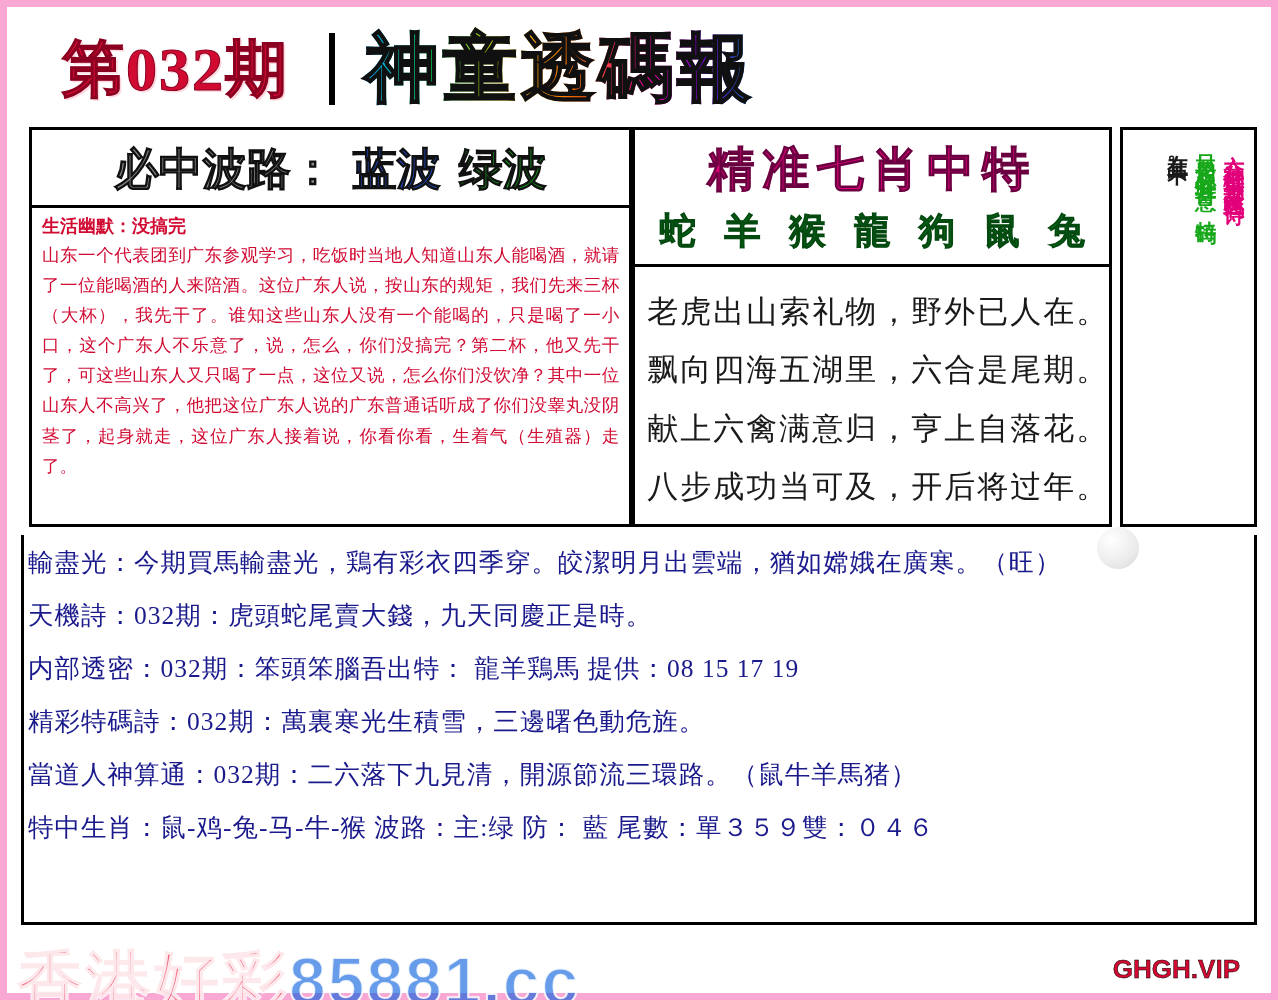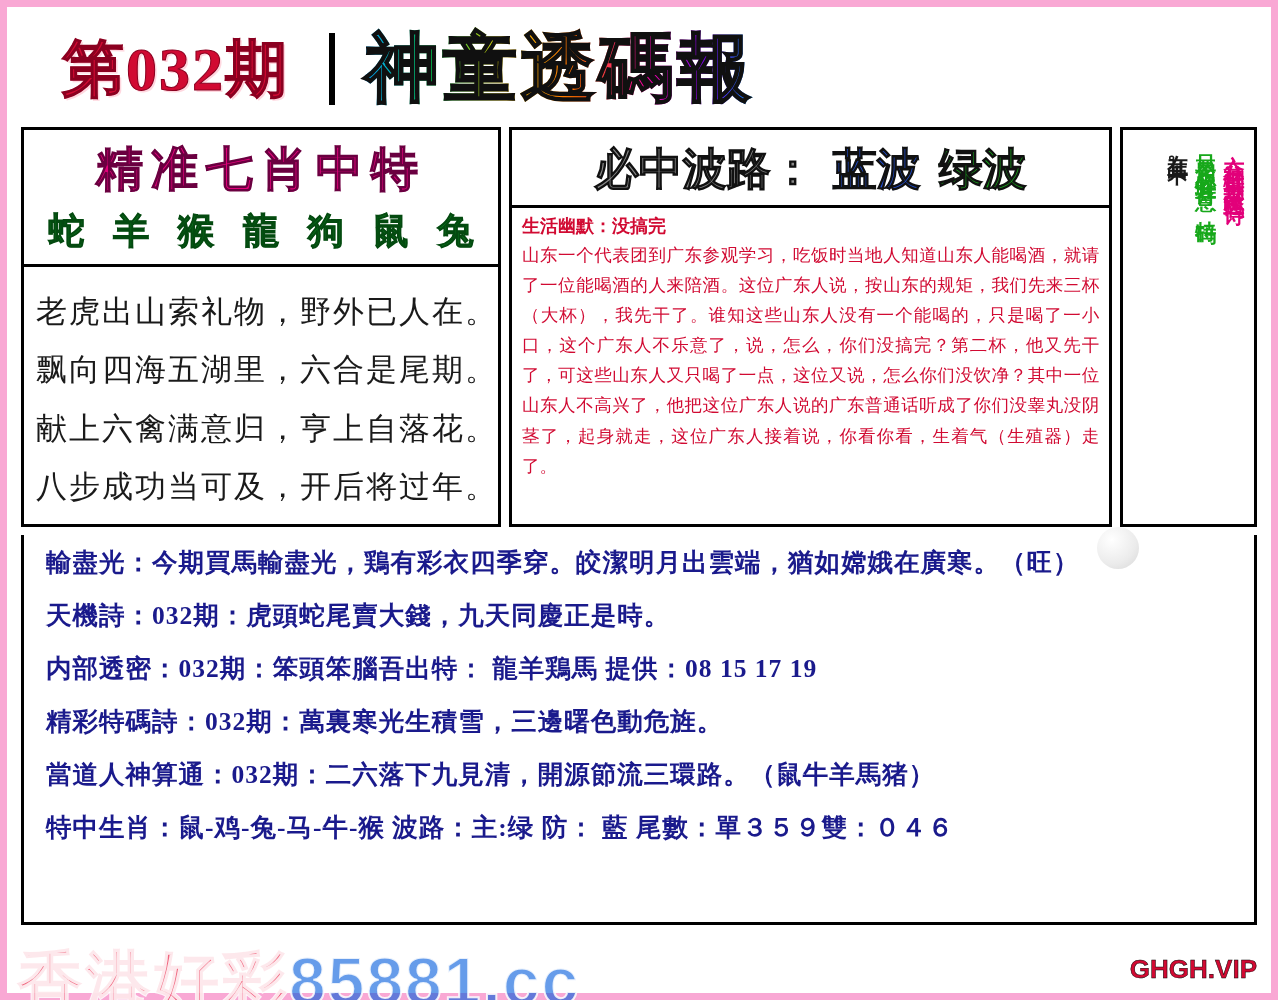--- a/index.html
+++ b/index.html
@@ -145,24 +145,23 @@
     margin:0 2px;
   }
   .vcol.c1{color:#e2007a;}
   .vcol.c3{color:#17a81a;}
   .vcol.c4{color:#1a1a1a;}
   
   .body-box{
     margin:8px 14px 0;
     border:3px solid #000;
     border-top:none;
-    padding:10px 22px 6px;
+    padding:10px 4px 6px;
     box-sizing:border-box;
     height:390px;
-    font-weight:bold;
   }
   .bline{
     font-size:25.5px;
     color:#1a1a8c;
     letter-spacing:1px;
     margin:0 0 18px 0;
     white-space:nowrap;
   }
   .bline.last{margin-bottom:16px;}
   
@@ -175,21 +174,21 @@
     font-family:"Liberation Sans", sans-serif;
     color:rgba(0,120,255,0.55);
     -webkit-text-stroke:2px rgba(255,255,255,0.85);
     letter-spacing:2px;
     pointer-events:none;
     margin-top:35px;
   }
   .wm-main .w-red{color:rgba(230,0,40,0.6);}
   .wm-main .w-blue{color:rgba(0,90,220,0.6);}
   .wm-corner{
-    position:absolute;right:14px;bottom:8px;
+    position:absolute;right:31px;bottom:8px;
     font-size:26px;font-weight:bold;
     font-family:"Liberation Sans", sans-serif;
     color:#d10a32;
     -webkit-text-stroke:0.5px #000;
   }
   .wm-ball{
     position:absolute;
     right:132px;top:520px;
     width:42px;height:42px;border-radius:50%;
     background:radial-gradient(circle at 35% 30%, #ffffff, #e8e8e8 60%, #cfcfcf);
@@ -201,50 +200,50 @@
 
 <div class="page">
 
   <div class="header">
     <div class="issue">第032期</div>
     <div class="divider"></div>
     <div class="masthead">神童透碼報</div>
   </div>
 
   <div class="panels">
+
+    <div class="panel panel-mid">
+      <div class="mid-title">
+        <span class="mt-1">必中波路：</span>
+        <span class="mt-2">蓝波</span>
+        <span class="mt-3">绿波</span>
+      </div>
+      <div class="joke-head">生活幽默：没搞完</div>
+      <div class="joke-body">山东一个代表团到广东参观学习，吃饭时当地人知道山东人能喝酒，就请了一位能喝酒的人来陪酒。这位广东人说，按山东的规矩，我们先来三杯（大杯），我先干了。谁知这些山东人没有一个能喝的，只是喝了一小口，这个广东人不乐意了，说，怎么，你们没搞完？第二杯，他又先干了，可这些山东人又只喝了一点，这位又说，怎么你们没饮净？其中一位山东人不高兴了，他把这位广东人说的广东普通话听成了你们没睾丸没阴茎了，起身就走，这位广东人接着说，你看你看，生着气（生殖器）走了。</div>
+    </div>
 
     <div class="panel panel-left">
       <div class="left-title">精准七肖中特</div>
       <div class="zodiac-row">
         <div class="zodiac">蛇</div>
         <div class="zodiac">羊</div>
         <div class="zodiac">猴</div>
         <div class="zodiac">龍</div>
         <div class="zodiac">狗</div>
         <div class="zodiac">鼠</div>
         <div class="zodiac">兔</div>
       </div>
       <div class="poem">
         <div class="poem-line">老虎出山索礼物，野外已人在。</div>
         <div class="poem-line">飘向四海五湖里，六合是尾期。</div>
         <div class="poem-line">献上六禽满意归，亨上自落花。</div>
         <div class="poem-line">八步成功当可及，开后将过年。</div>
       </div>
     </div>
 
-    <div class="panel panel-mid">
-      <div class="mid-title">
-        <span class="mt-1">必中波路：</span>
-        <span class="mt-2">蓝波</span>
-        <span class="mt-3">绿波</span>
-      </div>
-      <div class="joke-head">生活幽默：没搞完</div>
-      <div class="joke-body">山东一个代表团到广东参观学习，吃饭时当地人知道山东人能喝酒，就请了一位能喝酒的人来陪酒。这位广东人说，按山东的规矩，我们先来三杯（大杯），我先干了。谁知这些山东人没有一个能喝的，只是喝了一小口，这个广东人不乐意了，说，怎么，你们没搞完？第二杯，他又先干了，可这些山东人又只喝了一点，这位又说，怎么你们没饮净？其中一位山东人不高兴了，他把这位广东人说的广东普通话听成了你们没睾丸没阴茎了，起身就走，这位广东人接着说，你看你看，生着气（生殖器）走了。</div>
-    </div>
-
     <div class="panel-right">
       <div class="vcol c1">六合神童特别奉献透码诗</div>
       <div class="vcol c3">只要用心解开诗意，特码</div>
       <div class="vcol c4">在其中。</div>
     </div>
   </div>
 
   <div class="body-box">
     <div class="bline">輸盡光：今期買馬輸盡光，鶏有彩衣四季穿。皎潔明月出雲端，猶如嫦娥在廣寒。（旺）</div>
     <div class="bline">天機詩：032期：虎頭蛇尾賣大錢，九天同慶正是時。</div>

